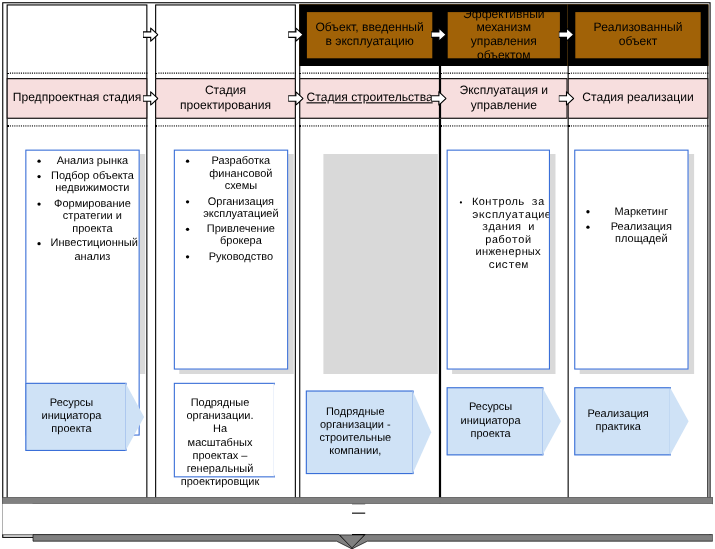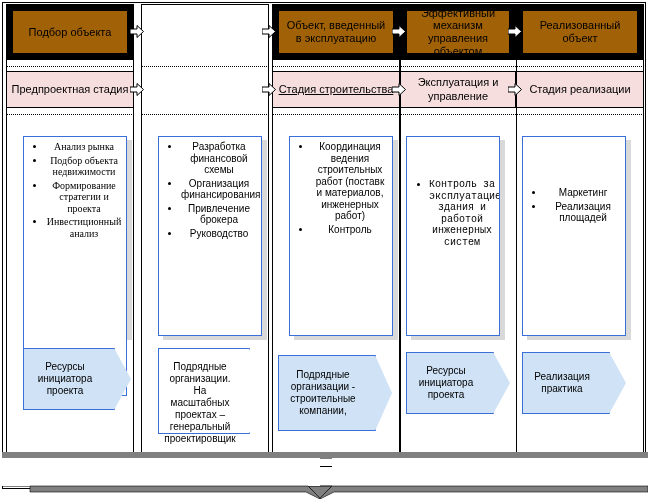--- a/index.html
+++ b/index.html
@@ -153,21 +153,20 @@
 <div id="canvas">
 
   <div class="outer-frame"></div>
 
   <div class="lane l0"></div>
   <div class="lane l1"></div>
   <div class="lane l2"></div>
   <div class="lane l3"></div>
   <div class="lane l4"></div>
 
-  <div class="hdr" style="left:6px;  top:4px;  width:128px; height:56px;">Подбор объекта</div>
   <div class="hdr" style="left:272px;top:4px;  width:128px; height:56px;">Объект, введенный в эксплуатацию</div>
   <div class="hdr" style="left:400px;top:4px;  width:116px; height:56px;">Эффективный механизм управления объектом</div>
   <div class="hdr" style="left:516px;top:4px;  width:128px; height:56px;">Реализованный объект</div>
 
   <div class="conn" style="left:130px; top:25px;">
     <svg width="14" height="13" viewBox="0 0 14 13">
         <path d="M0 4 H7 V0.5 L13.5 6.5 L7 12.5 V9 H0 Z" fill="#ffffff" stroke="#000000" stroke-width="1"></path>
       </svg>
   </div>
   <div class="conn" style="left:262px; top:25px;">
@@ -186,20 +185,21 @@
       </svg>
   </div>
 
   <div class="dotline" style="left:6px;  top:66px; width:128px;"></div>
   <div class="dotline" style="left:141px;top:66px; width:128px;"></div>
   <div class="dotline" style="left:272px;top:66px; width:128px;"></div>
   <div class="dotline" style="left:400px;top:66px; width:116px;"></div>
   <div class="dotline" style="left:516px;top:66px; width:128px;"></div>
 
   <div class="stage" style="left:6px;  top:71px; width:128px; height:37px;">Предпроектная стадия</div>
+  <div class="stage" style="left:141px;top:71px; width:128px; height:37px;">Стадия проектирования</div>
   <div class="stage" style="left:272px;top:71px; width:128px; height:37px;text-decoration:underline;">Стадия строительства</div>
   <div class="stage" style="left:400px;top:71px; width:116px; height:37px;">Эксплуатация и управление</div>
   <div class="stage" style="left:516px;top:71px; width:128px; height:37px;">Стадия реализации</div>
 
   <div class="conn" style="left:130px; top:83px;">
     <svg width="14" height="13" viewBox="0 0 14 13">
         <path d="M0 4 H7 V0.5 L13.5 6.5 L7 12.5 V9 H0 Z" fill="#ffffff" stroke="#000000" stroke-width="1"></path>
       </svg>
   </div>
   <div class="conn" style="left:262px; top:83px;">
@@ -218,46 +218,40 @@
       </svg>
   </div>
 
   <div class="dotline" style="left:6px;  top:114px; width:128px;"></div>
   <div class="dotline" style="left:141px;top:114px; width:128px;"></div>
   <div class="dotline" style="left:272px;top:114px; width:128px;"></div>
   <div class="dotline" style="left:400px;top:114px; width:116px;"></div>
   <div class="dotline" style="left:516px;top:114px; width:128px;"></div>
 
   <div class="shadow-rect" style="left:28px; top:140px; width:104px; height:200px;"></div>
-  <div class="content-box" style="left:23px; top:136px; width:104px; height:260px;font-family:Liberation Serif, serif;">
+  <div class="content-box" style="left:23px; top:136px; width:104px; height:260px;">
     <ul>
       <li>Анализ рынка</li>
       <li>Подбор объекта недвижимости</li>
       <li>Формирование стратегии и проекта</li>
       <li>Инвестиционный анализ</li>
     </ul>
   </div>
 
   <div class="shadow-rect" style="left:163px; top:140px; width:104px; height:200px;"></div>
   <div class="content-box" style="left:158px; top:136px; width:104px; height:200px;">
     <ul>
       <li>Разработка финансовой схемы</li>
-      <li>Организация финансирования</li>
+      <li>Организация эксплуатацией</li>
       <li>Привлечение брокера</li>
       <li>Руководство</li>
     </ul>
   </div>
 
   <div class="shadow-rect" style="left:294px; top:140px; width:104px; height:200px;"></div>
-  <div class="content-box" style="left:289px; top:136px; width:104px; height:200px;">
-    <ul>
-      <li>Координация ведения строительных работ (поставк и материалов, инженерных работ)</li>
-      <li>Контроль</li>
-    </ul>
-  </div>
 
   <div class="shadow-rect" style="left:411px; top:140px; width:94px; height:200px;"></div>
   <div class="content-box" style="left:406px; top:136px; width:94px; height:200px;">
     <ul style="padding-top:42px;font-family:Liberation Mono, monospace;">
       <li>Контроль за эксплуатацией здания и работой инженерных систем</li>
     </ul>
   </div>
 
   <div class="shadow-rect" style="left:527px; top:140px; width:104px; height:200px;"></div>
   <div class="content-box" style="left:522px; top:136px; width:104px; height:200px;">

